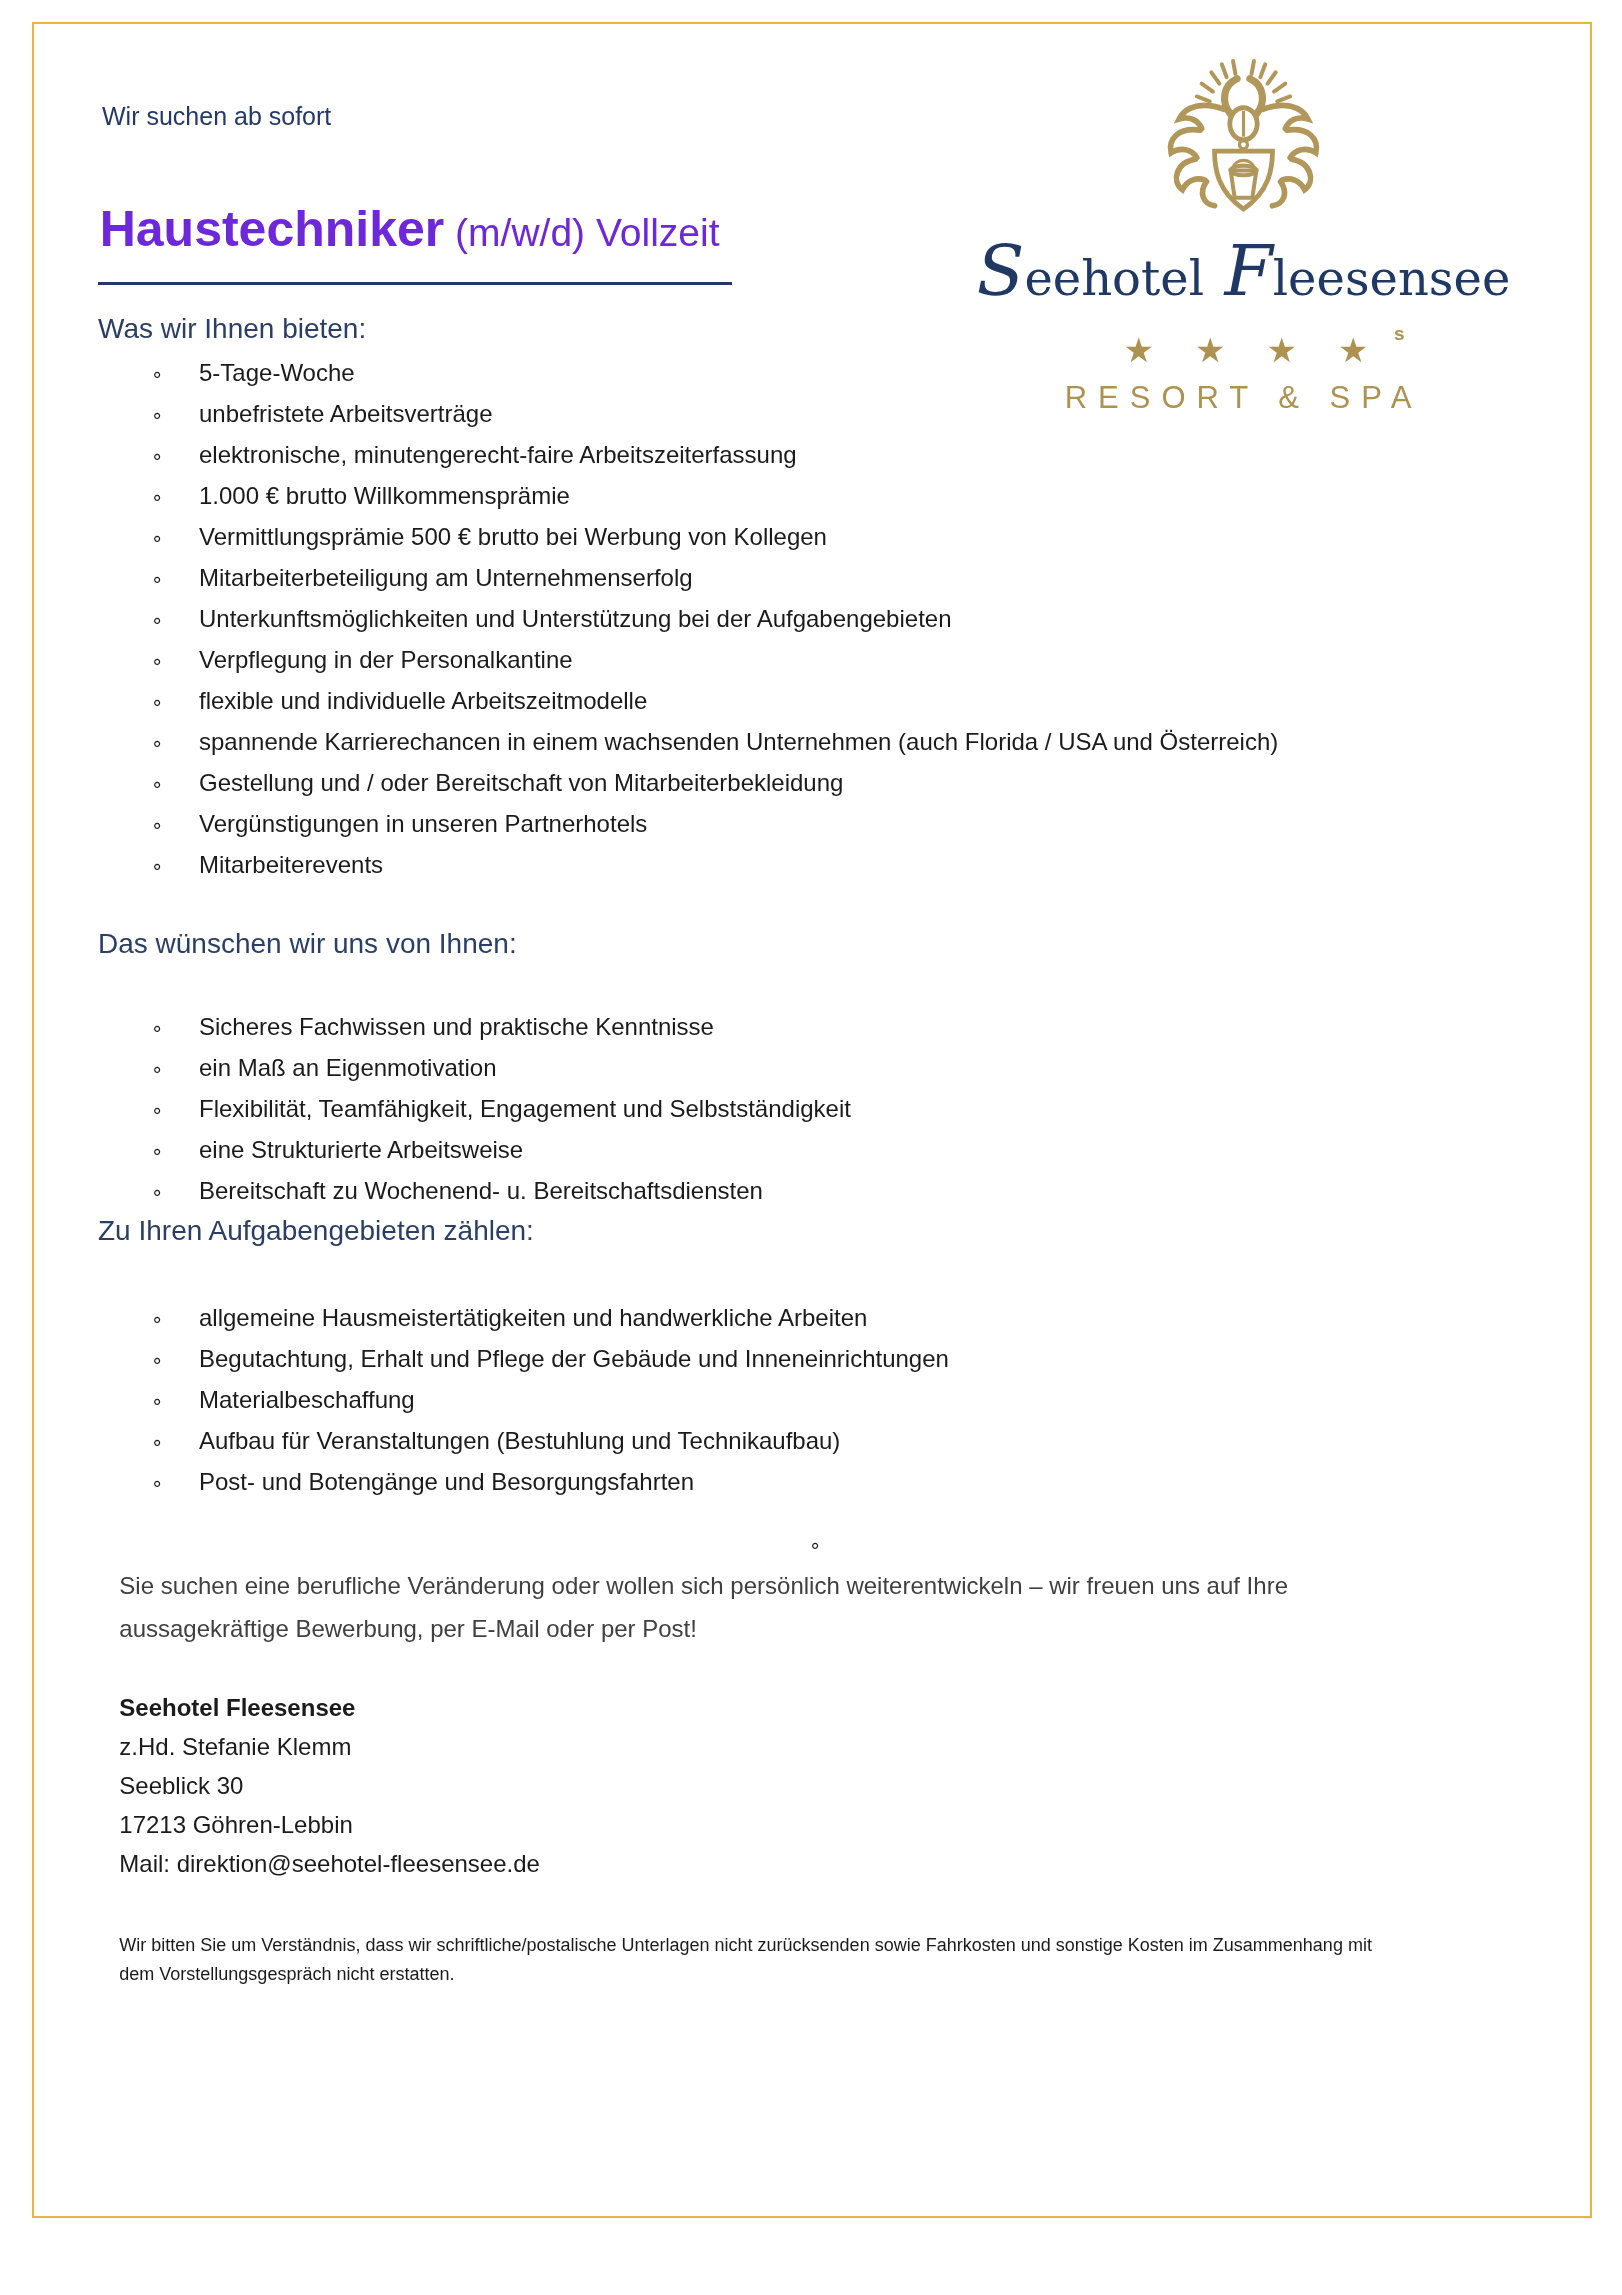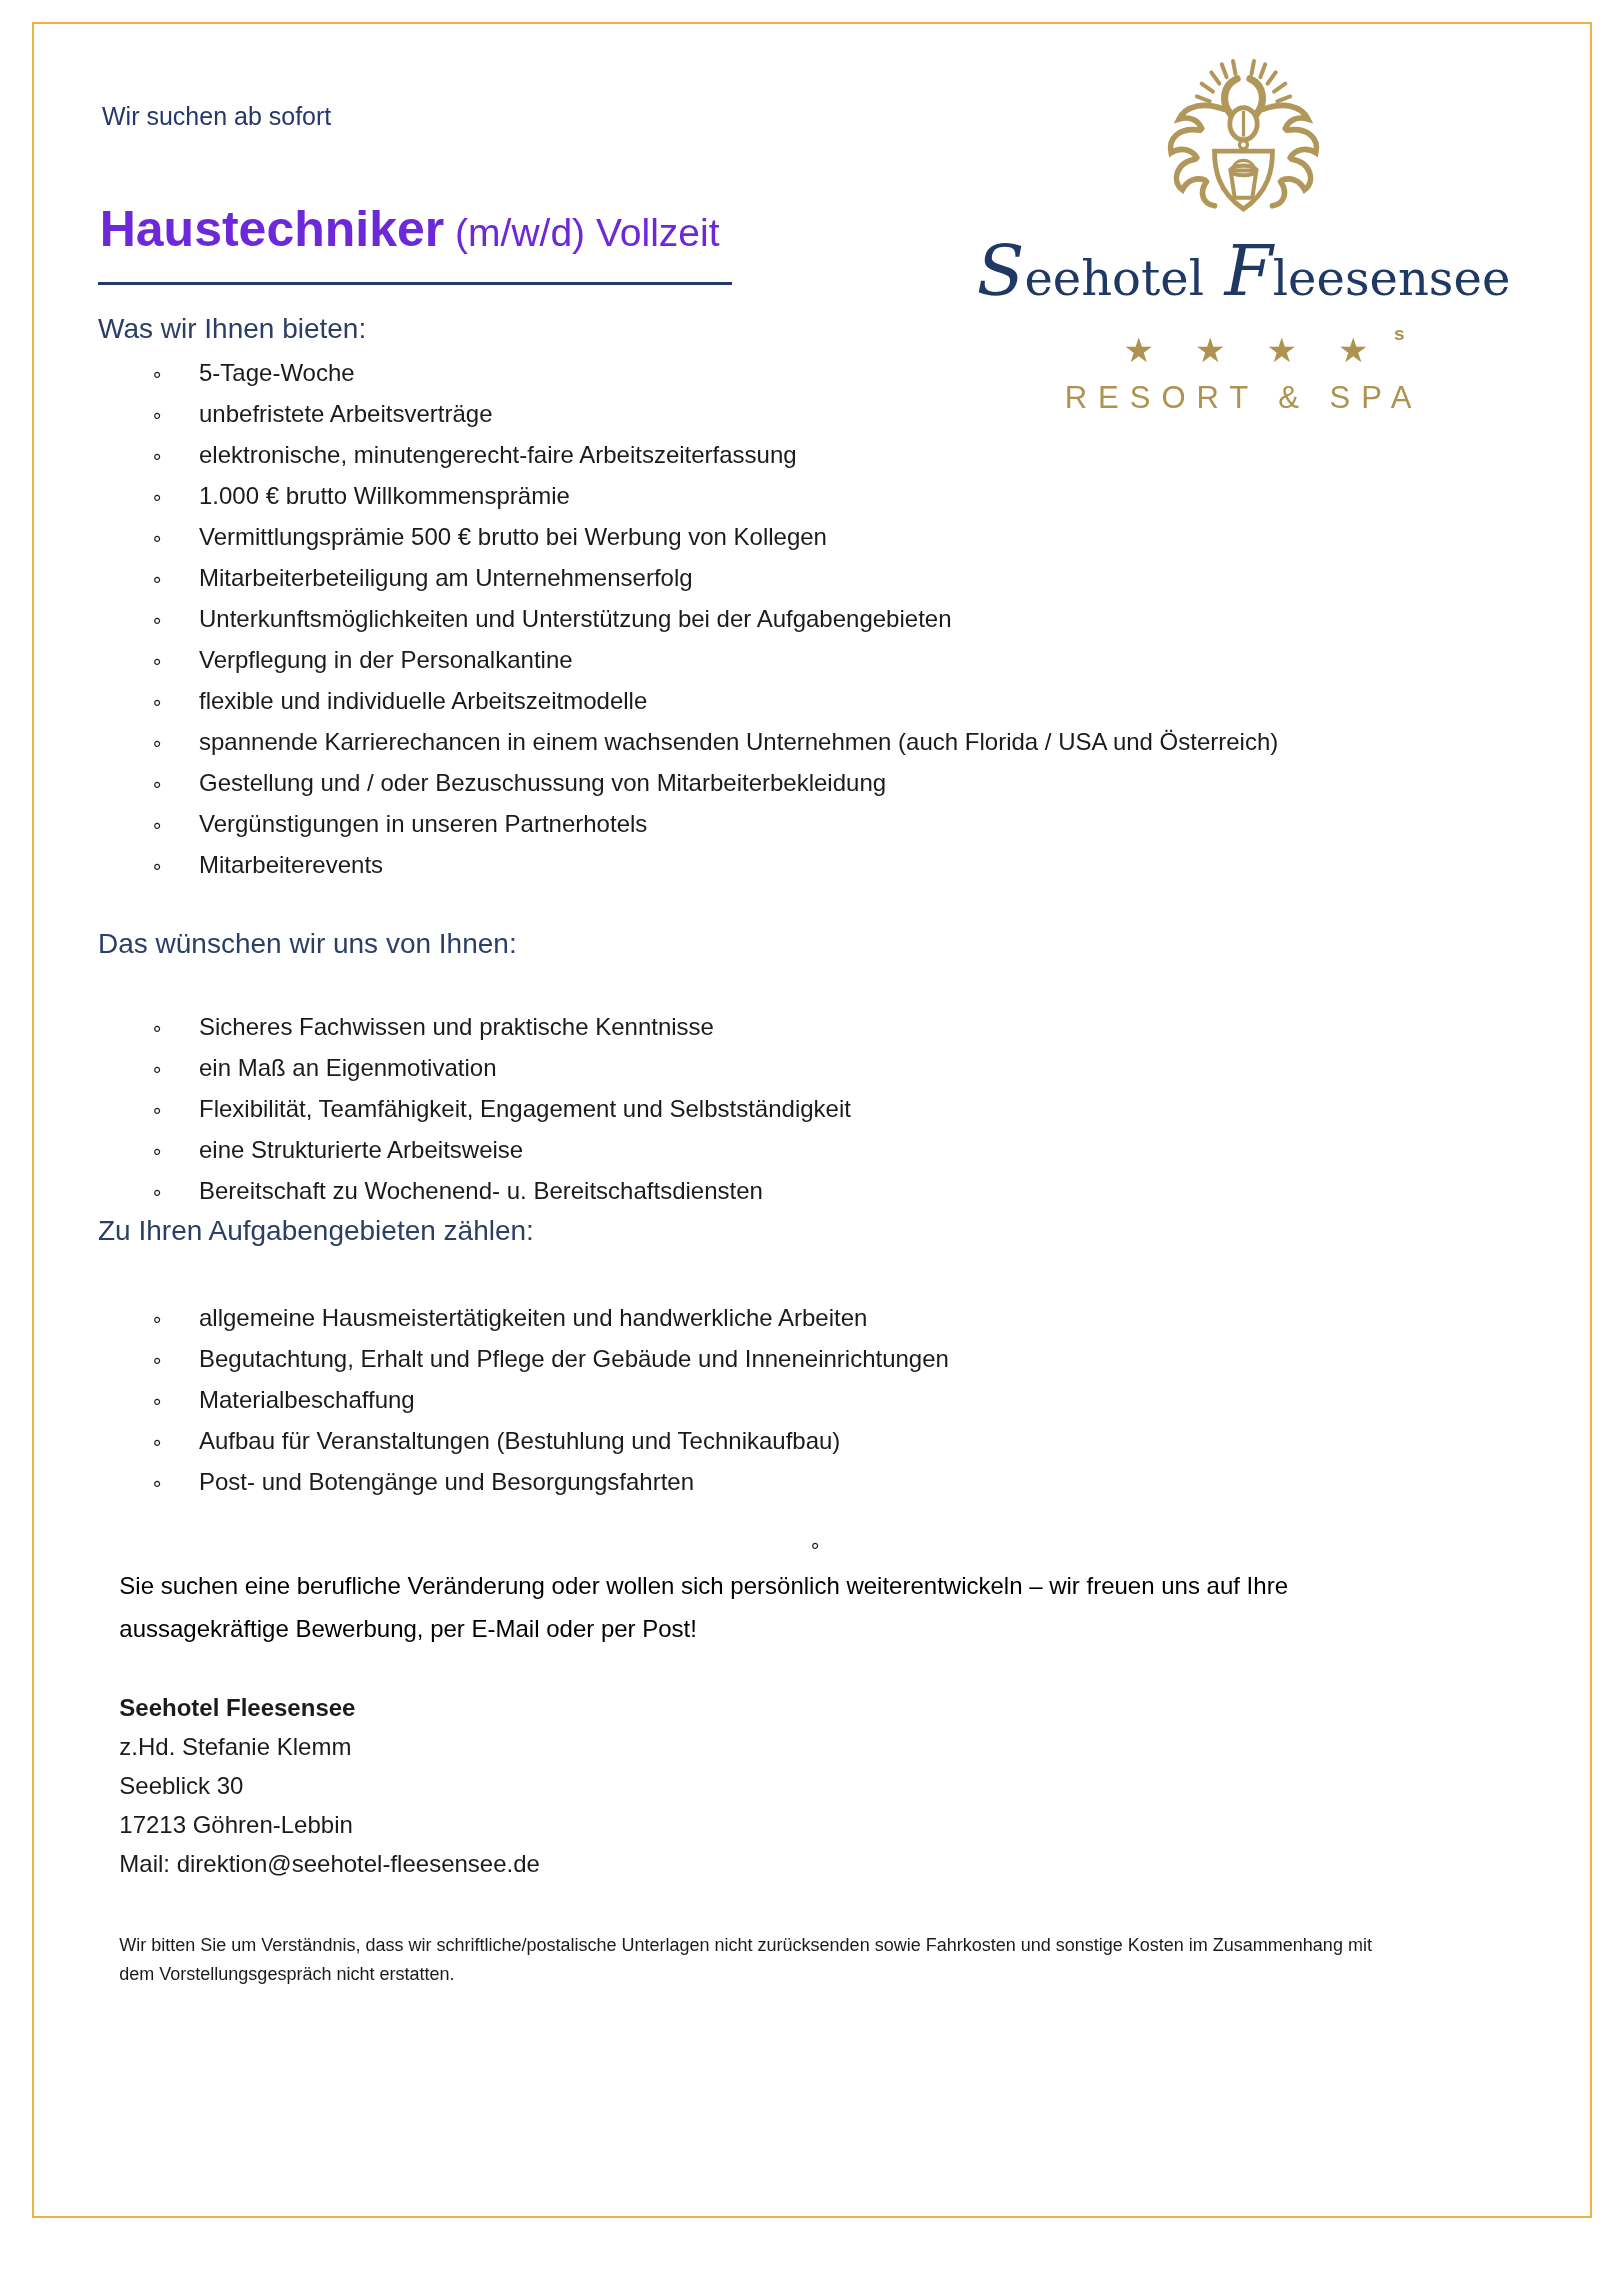--- a/index.html
+++ b/index.html
@@ -74,21 +74,21 @@
     left:809px; top:1534px;
     font-size:19.6px; color:#1b1b1b;
   }
 
   .closing {
     margin:61px 0 0 21.3px;
   }
   .closing p {
     margin:0;
     font-size:24px; line-height:43px;
-    color:#000000;
+    color:#404040;
   }
 
   .address {
     margin:38px 0 0 21.3px;
     font-size:24px; line-height:39px;
     color:#1b1b1b;
   }
   .address .company { font-weight:bold; }
   .address div { margin:0; }
 
@@ -267,21 +267,21 @@
             <span class="txt">flexible und individuelle Arbeitszeitmodelle</span>
           </div>
 
           <div class="li">
             <span class="bullet">∘</span>
             <span class="txt">spannende Karrierechancen in einem wachsenden Unternehmen (auch Florida / USA und Österreich)</span>
           </div>
 
           <div class="li">
             <span class="bullet">∘</span>
-            <span class="txt">Gestellung und / oder Bezuschussung von Mitarbeiterbekleidung</span>
+            <span class="txt">Gestellung und / oder Bereitschaft von Mitarbeiterbekleidung</span>
           </div>
 
           <div class="li">
             <span class="bullet">∘</span>
             <span class="txt">Vergünstigungen in unseren Partnerhotels</span>
           </div>
 
           <div class="li">
             <span class="bullet">∘</span>
             <span class="txt">Mitarbeiterevents</span>

